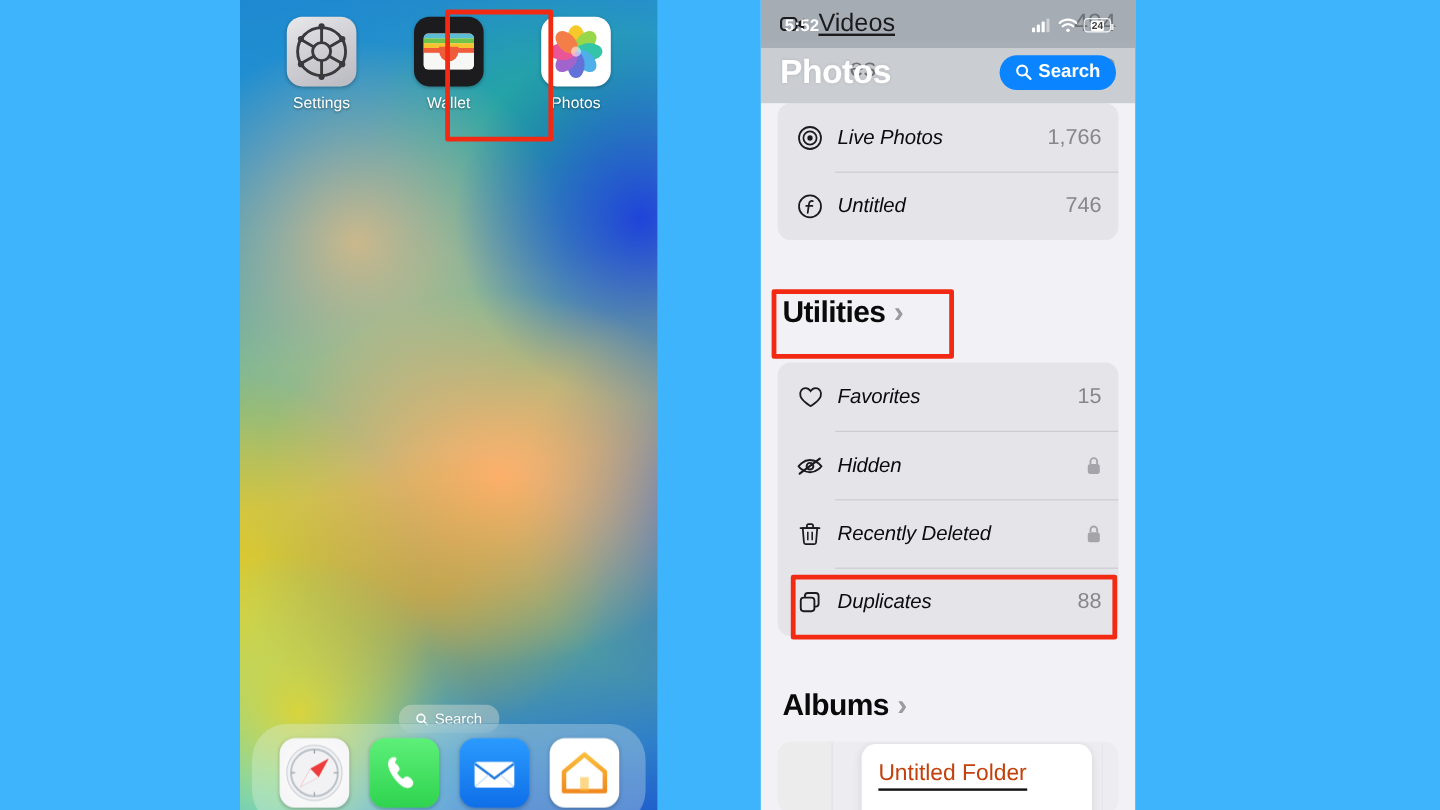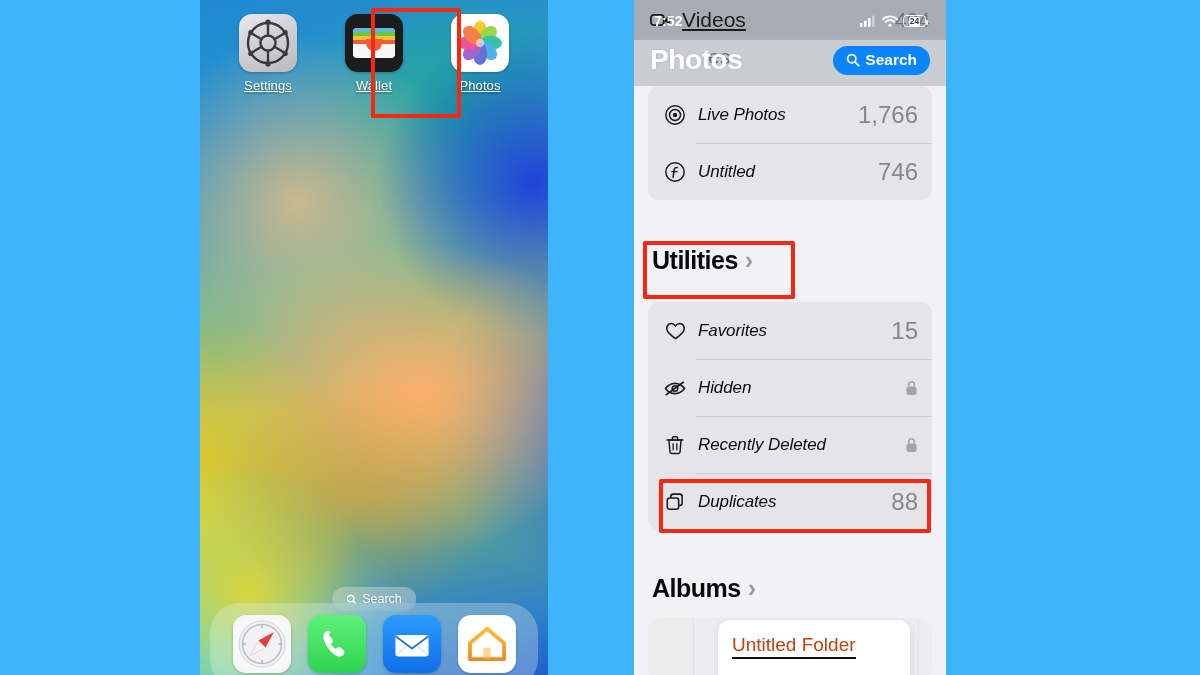--- a/index.html
+++ b/index.html
@@ -39,21 +39,21 @@
 
   .app-grid {
     position: absolute; top: 14px; left: 0; right: 0;
     display: flex; justify-content: center; gap: 28px;
   }
   .app-cell { width: 78px; display: flex; flex-direction: column; align-items: center; }
   .app-icon { width: 58px; height: 58px; border-radius: 13px; position: relative; overflow: hidden;
     box-shadow: 0 1px 3px rgba(0,0,0,.25); }
   .app-label {
     margin-top: 6px; font-size: 13px; color: #fff; letter-spacing: .1px;
-    text-shadow: 0 1px 2px rgba(0,0,0,.45); white-space: nowrap; text-decoration: underline;
+    text-shadow: 0 1px 2px rgba(0,0,0,.45); white-space: nowrap;
   }
 
   
   .ic-settings { background: linear-gradient(155deg,#e9e9eb 0%,#cfcfd4 48%,#b9b9c0 100%); }
   
   .ic-wallet { background: #1c1c1e; display:flex; align-items:center; justify-content:center; }
   .wallet-card { width: 42px; height: 30px; border-radius: 4px; overflow: hidden;
     background: #f2f2f0; position: relative; display:flex; flex-direction:column; }
   .wallet-card i { display:block; height: 4px; }
   .wc1{background:#5bbcd6}.wc2{background:#6fc34a}.wc3{background:#f4c430}.wc4{background:#ef5c3c}
@@ -161,21 +161,21 @@
     display: flex; align-items: center;
     height: 57px; padding: 0 14px 0 12px;
     position: relative;
   }
   .row + .row::before {
     content: ""; position: absolute; top: 0; left: 48px; right: 0; height: 1px;
     background: rgba(60,60,67,.14);
   }
   .row-icon { width: 30px; display: flex; align-items: center; justify-content: center; color: #1b1b1d; }
   .row-label { font-size: 17px; color: #0c0c0d; margin-left: 8px; letter-spacing: -.1px; font-style: italic; }
-  .row-count { margin-left: auto; font-size: 24px; color: #86868b; text-align: center; }
+  .row-count { margin-left: auto; font-size: 18px; color: #86868b; text-align: center; }
   .row-lock  { margin-left: auto; display: flex; align-items: center; color: #a4a4aa; }
 
   .section-head {
     display: flex; align-items: center; gap: 7px;
     padding: 0 18px; height: 44px;
     font-size: 25px; font-weight: 700; color: #0a0a0b; letter-spacing: -.5px;
   }
   .chev { color: #9a9aa0; font-size: 25px; font-weight: 700; line-height: 1; }
 
   .folder-card {
@@ -340,21 +340,21 @@
   <div class="scrolled-row">
     <svg width="22" height="16" viewBox="0 0 24 16">
       <rect x="1" y="2.5" width="14" height="11" rx="3" fill="none" stroke="#1b1b1d" stroke-width="1.9"></rect>
       <path d="M16 6.5 L22 3 L22 13 L16 9.5 Z" fill="#1b1b1d"></path>
     </svg>
     <span class="sr-label">Videos</span>
     <span class="sr-count">494</span>
   </div>
 
   <div class="statusbar">
-    <span class="sb-time">7:52</span>
+    <span class="sb-time">5:52</span>
     <span class="sb-right">
       <svg width="17" height="12" viewBox="0 0 17 12">
         <rect x="0" y="8" width="2.6" height="4" rx="1" fill="#fff"></rect>
         <rect x="4" y="5.5" width="2.6" height="6.5" rx="1" fill="#fff"></rect>
         <rect x="8" y="3" width="2.6" height="9" rx="1" fill="#fff"></rect>
         <rect x="12" y="0.5" width="2.6" height="11.5" rx="1" fill="#fff" opacity=".45"></rect>
       </svg>
       <svg width="16" height="12" viewBox="0 0 16 12">
         <path d="M1 4.2a10 10 0 0 1 14 0" fill="none" stroke="#fff" stroke-width="1.9" stroke-linecap="round"></path>
         <path d="M3.6 6.9a6.2 6.2 0 0 1 8.8 0" fill="none" stroke="#fff" stroke-width="1.9" stroke-linecap="round"></path>

